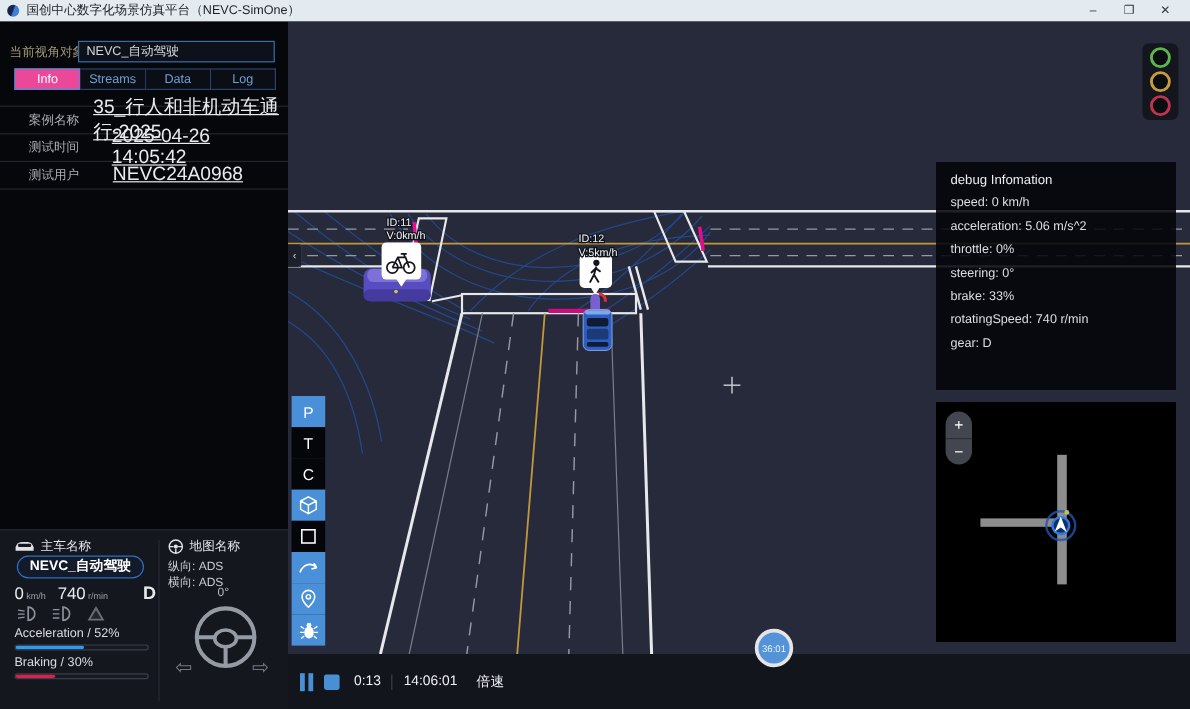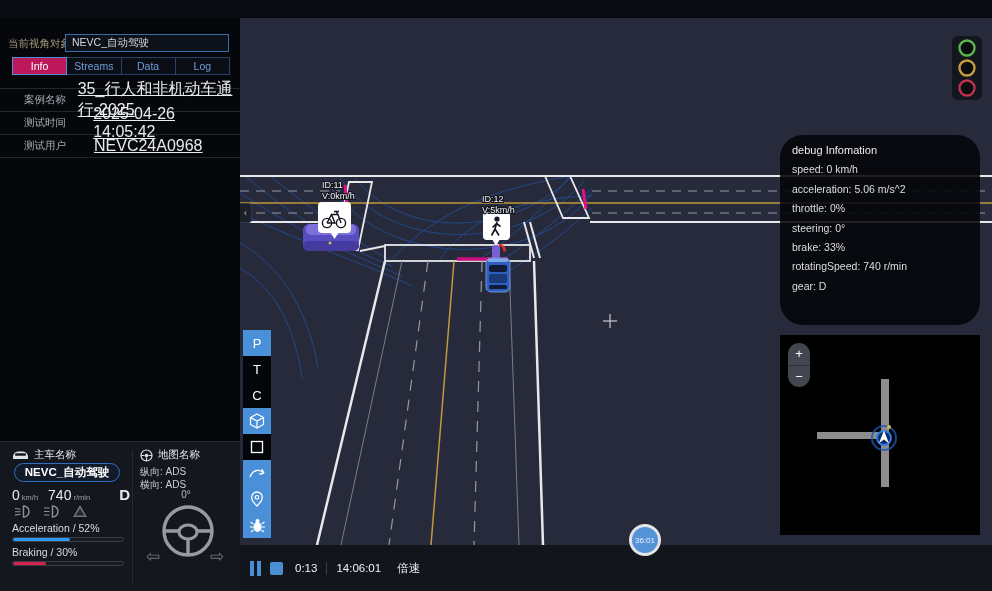--- a/index.html
+++ b/index.html
@@ -20,21 +20,21 @@
   .sidebar { position:absolute; left:0; top:18px; width:240px; height:573px; background:#06070b; }
   .view-row { position:absolute; left:0; top:16px; width:240px; height:18px; }
   .view-label { position:absolute; left:8px; top:3px; font-size:10.5px; color:#a39778; }
   .view-input { position:absolute; left:65px; top:0; width:164px; height:18px; background:#0d1119;
                 border:1px solid #3a6ca8; color:#d4d8df; font-size:10.5px; padding:0 6px;
                 font-family:"Liberation Sans",sans-serif; }
   .tabs { position:absolute; left:12px; top:39px; width:218px; height:18px; display:flex; }
   .tab { flex:1; height:18px; line-height:17px; text-align:center; font-size:10.5px;
          color:#6f9fd8; background:#0b0e15; border:1px solid #27436d; border-left:none; }
   .tab:first-child { border-left:1px solid #27436d; }
-  .tab.active { background:#be185d; color:#fff; border-color:#4a90d9; }
+  .tab.active { background:#ec4899; color:#fff; border-color:#4a90d9; }
   .info-table { position:absolute; left:0; top:70px; width:240px; border-top:1px solid #23262e; }
   .info-row { height:23px; border-bottom:1px solid #23262e; display:flex; align-items:center; }
   .info-row .lbl { width:70px; margin-left:24px; font-size:10.5px; color:#a8adb5; }
   .info-row .val { font-size:16px; color:#e8eaed;text-decoration:underline; }
 
   
   .veh-panel { position:absolute; left:0; top:423px; width:240px; height:150px; background:#15171f;
                border-top:1px solid #272a33; }
   .veh-divider { position:absolute; left:132px; top:8px; height:134px; width:1px; background:#272a33; }
   .panel-header { position:absolute; display:flex; align-items:center; gap:5px;
@@ -71,21 +71,21 @@
   .toolbar { position:absolute; left:3px; top:312px; width:28px; }
   .tool-btn { width:28px; height:26px; display:flex; align-items:center; justify-content:center;
               color:#fff; font-size:13px; }
   .tool-btn.blue { background:#4a90d9; }
   .tool-btn.dark { background:#05060a; }
 
   .traffic-light { position:absolute; left:712px; top:18px; width:30px; height:64px;
                    background:#14161e; border-radius:6px; }
 
   .debug-panel { position:absolute; left:540px; top:117px; width:200px; height:190px;
-                 background:rgba(4,5,8,.88); padding:9px 12px;border-radius:23px; }
+                 background:rgba(4,5,8,.88); padding:9px 12px; }
   .debug-title { font-size:11px; color:#ececee; }
   .dbg-line { font-size:10.5px; color:#dcdee2; margin-top:7.4px; }
 
   .minimap { position:absolute; left:540px; top:317px; width:200px; height:200px; background:#000; }
   .zoom-pill { position:absolute; left:8px; top:8px; width:22px; height:44px; background:#43464e;
                border-radius:12px; overflow:hidden; }
   .zoom-btn { width:22px; height:22px; color:#fff; font-size:13px; text-align:center; line-height:21px; }
   .zoom-btn + .zoom-btn { border-top:1px solid #2d2f36; }
 
   .rec-badge { position:absolute; left:389px; top:506px; width:32px; height:32px; border-radius:50%;
@@ -100,20 +100,29 @@
   .stop-icon { width:13px; height:13px; background:#4a8fd4; border-radius:2px; margin-right:12px; }
   .pb-time { font-size:11.5px; color:#f0f2f4; }
   .pb-sep { width:1px; height:13px; background:#3a3f4c; margin:0 9px; }
   .pb-rate { font-size:11.5px; color:#f0f2f4; margin-left:16px; }
 </style>
 </head>
 <body>
 
 <div class="app">
 
+  <div class="titlebar">
+    <div class="app-logo"></div>
+    <div class="titlebar-text">国创中心数字化场景仿真平台（NEVC-SimOne）</div>
+    <div class="win-controls">
+      <div class="win-btn">–</div>
+      <div class="win-btn">❐</div>
+      <div class="win-btn">✕</div>
+    </div>
+  </div>
 
   <aside class="sidebar">
     <div class="view-row">
       <span class="view-label">当前视角对象</span>
       <input class="view-input" value="NEVC_自动驾驶" style="">
     </div>
 
     <div class="tabs">
       <div class="tab active">Info</div>
       <div class="tab">Streams</div>

